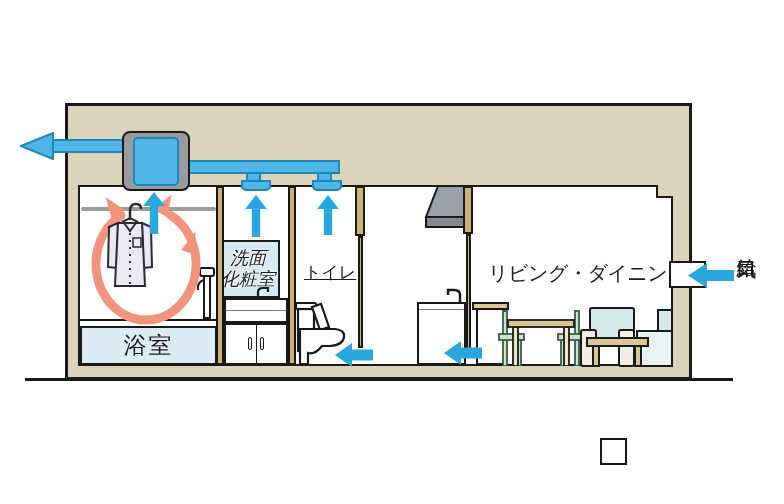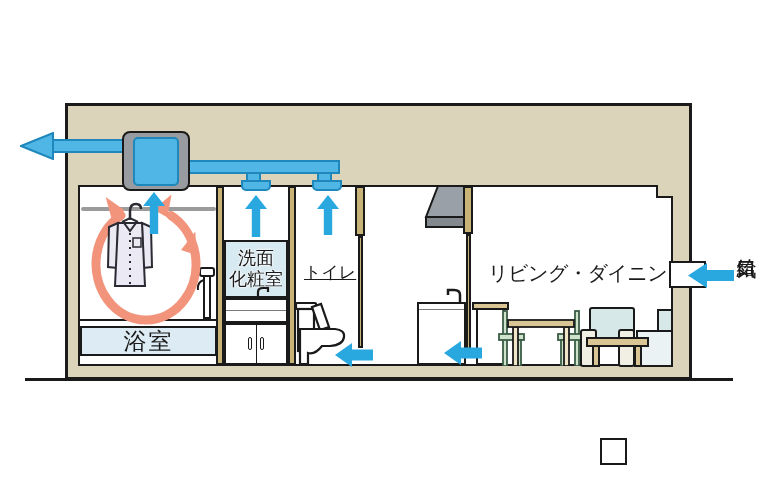--- a/index.html
+++ b/index.html
@@ -79,25 +79,25 @@
     <rect x="32" y="40" width="8" height="9" fill="#ebe9f3" stroke="#2a2a33" stroke-width="1.5"></rect>
   </svg>
 
   <svg class="abs z4" style="left:196px; top:264px;" width="22" height="56" viewBox="0 0 22 56">
     <rect x="8" y="12" width="6" height="42" fill="#fff" stroke="#1a1a1a" stroke-width="2"></rect>
     <rect x="4" y="4" width="14" height="8" rx="2" fill="#fff" stroke="#1a1a1a" stroke-width="2"></rect>
     <path d="M8,16 Q1,18 2,26" fill="none" stroke="#1a1a1a" stroke-width="2"></path>
   </svg>
 
   <div class="abs tubline z4" style="left:80px; top:319px; width:137px;"></div>
-  <div class="abs tub z4" style="left:80px; top:326px; width:137px; height:30px;">
+  <div class="abs tub z4" style="left:80px; top:326px; width:137px; height:39px;">
     <span class="bathlabel">浴室</span>
   </div>
 
-  <div class="abs mirror z4" style="left:224px; top:240px; width:64px; height:58px;">
+  <div class="abs mirror z4" style="left:216px; top:240px; width:64px; height:58px;font-style:italic;">
     <div>洗面</div>
     <div>化粧室</div>
   </div>
   <svg class="abs z4" style="left:253px; top:285px;" width="22" height="14" viewBox="0 0 22 14">
     <path d="M5,14 V7 Q5,3 10,3 L15,3 L15,7" fill="none" stroke="#1a1a1a" stroke-width="2.2"></path>
   </svg>
   <div class="abs counter z4" style="left:224px; top:298px; width:64px; height:25px;">
     <div class="counterlip" style="height:11px;"></div>
   </div>
   <div class="abs cabinet z4" style="left:224px; top:323px; width:64px; height:42px;">

